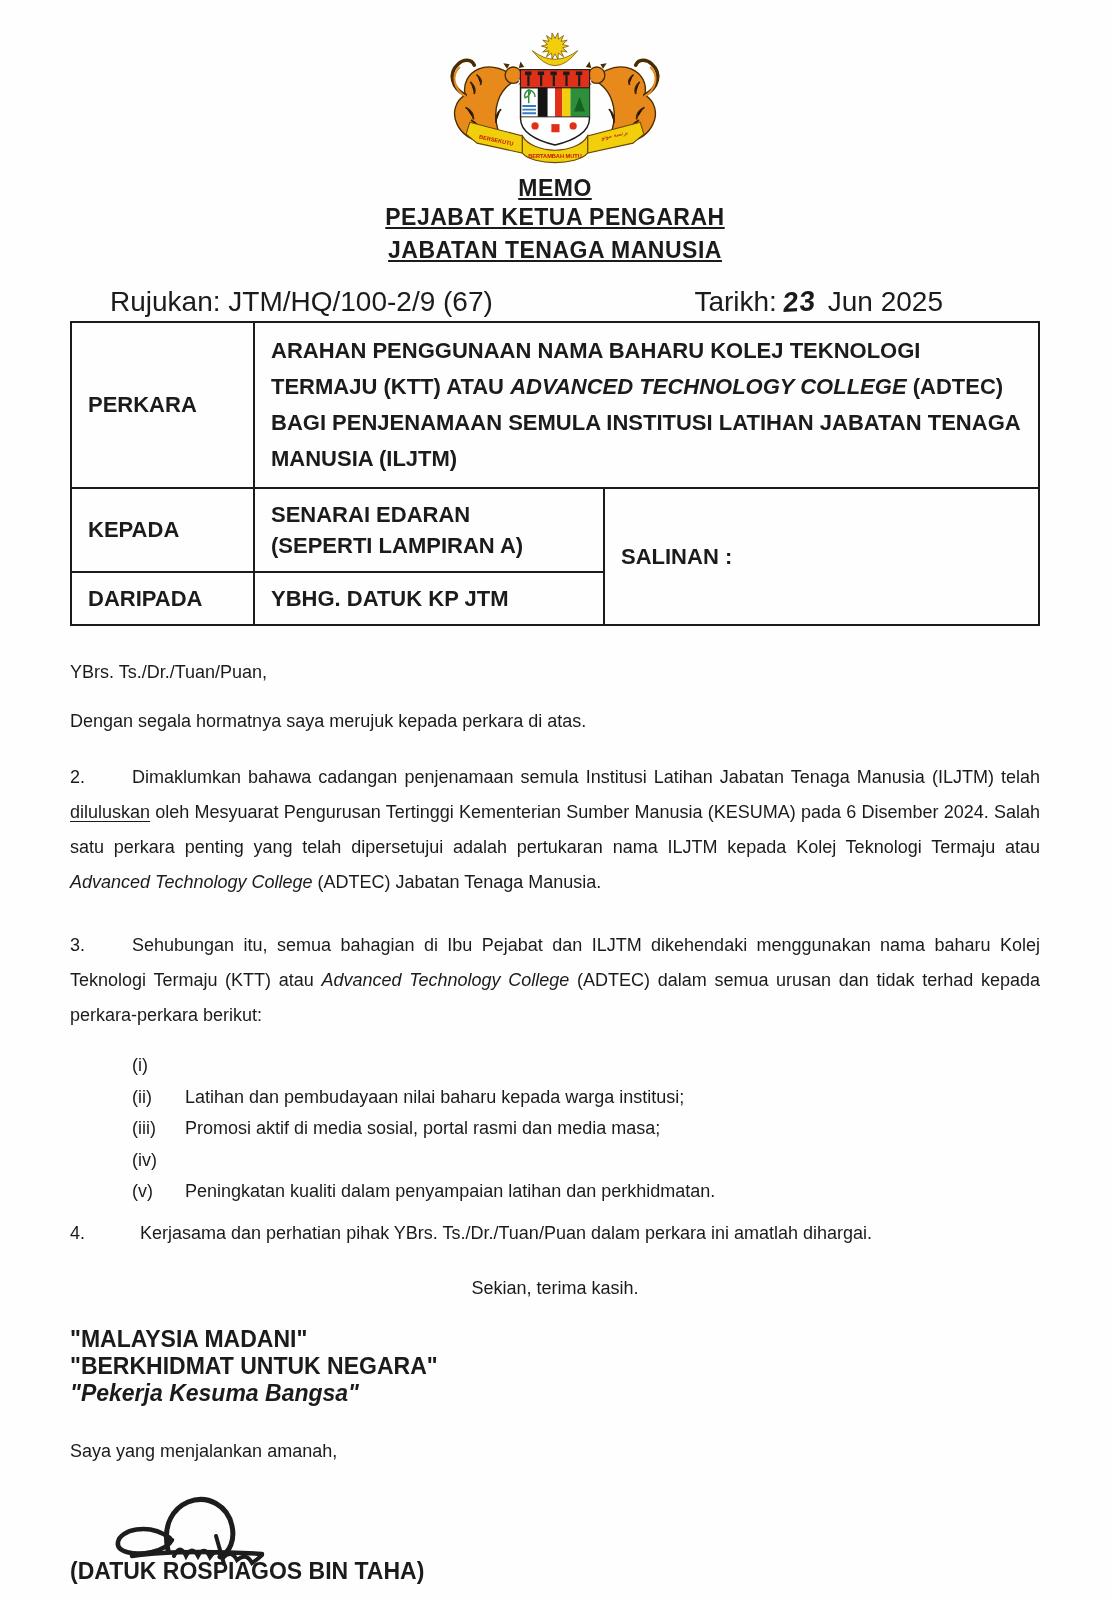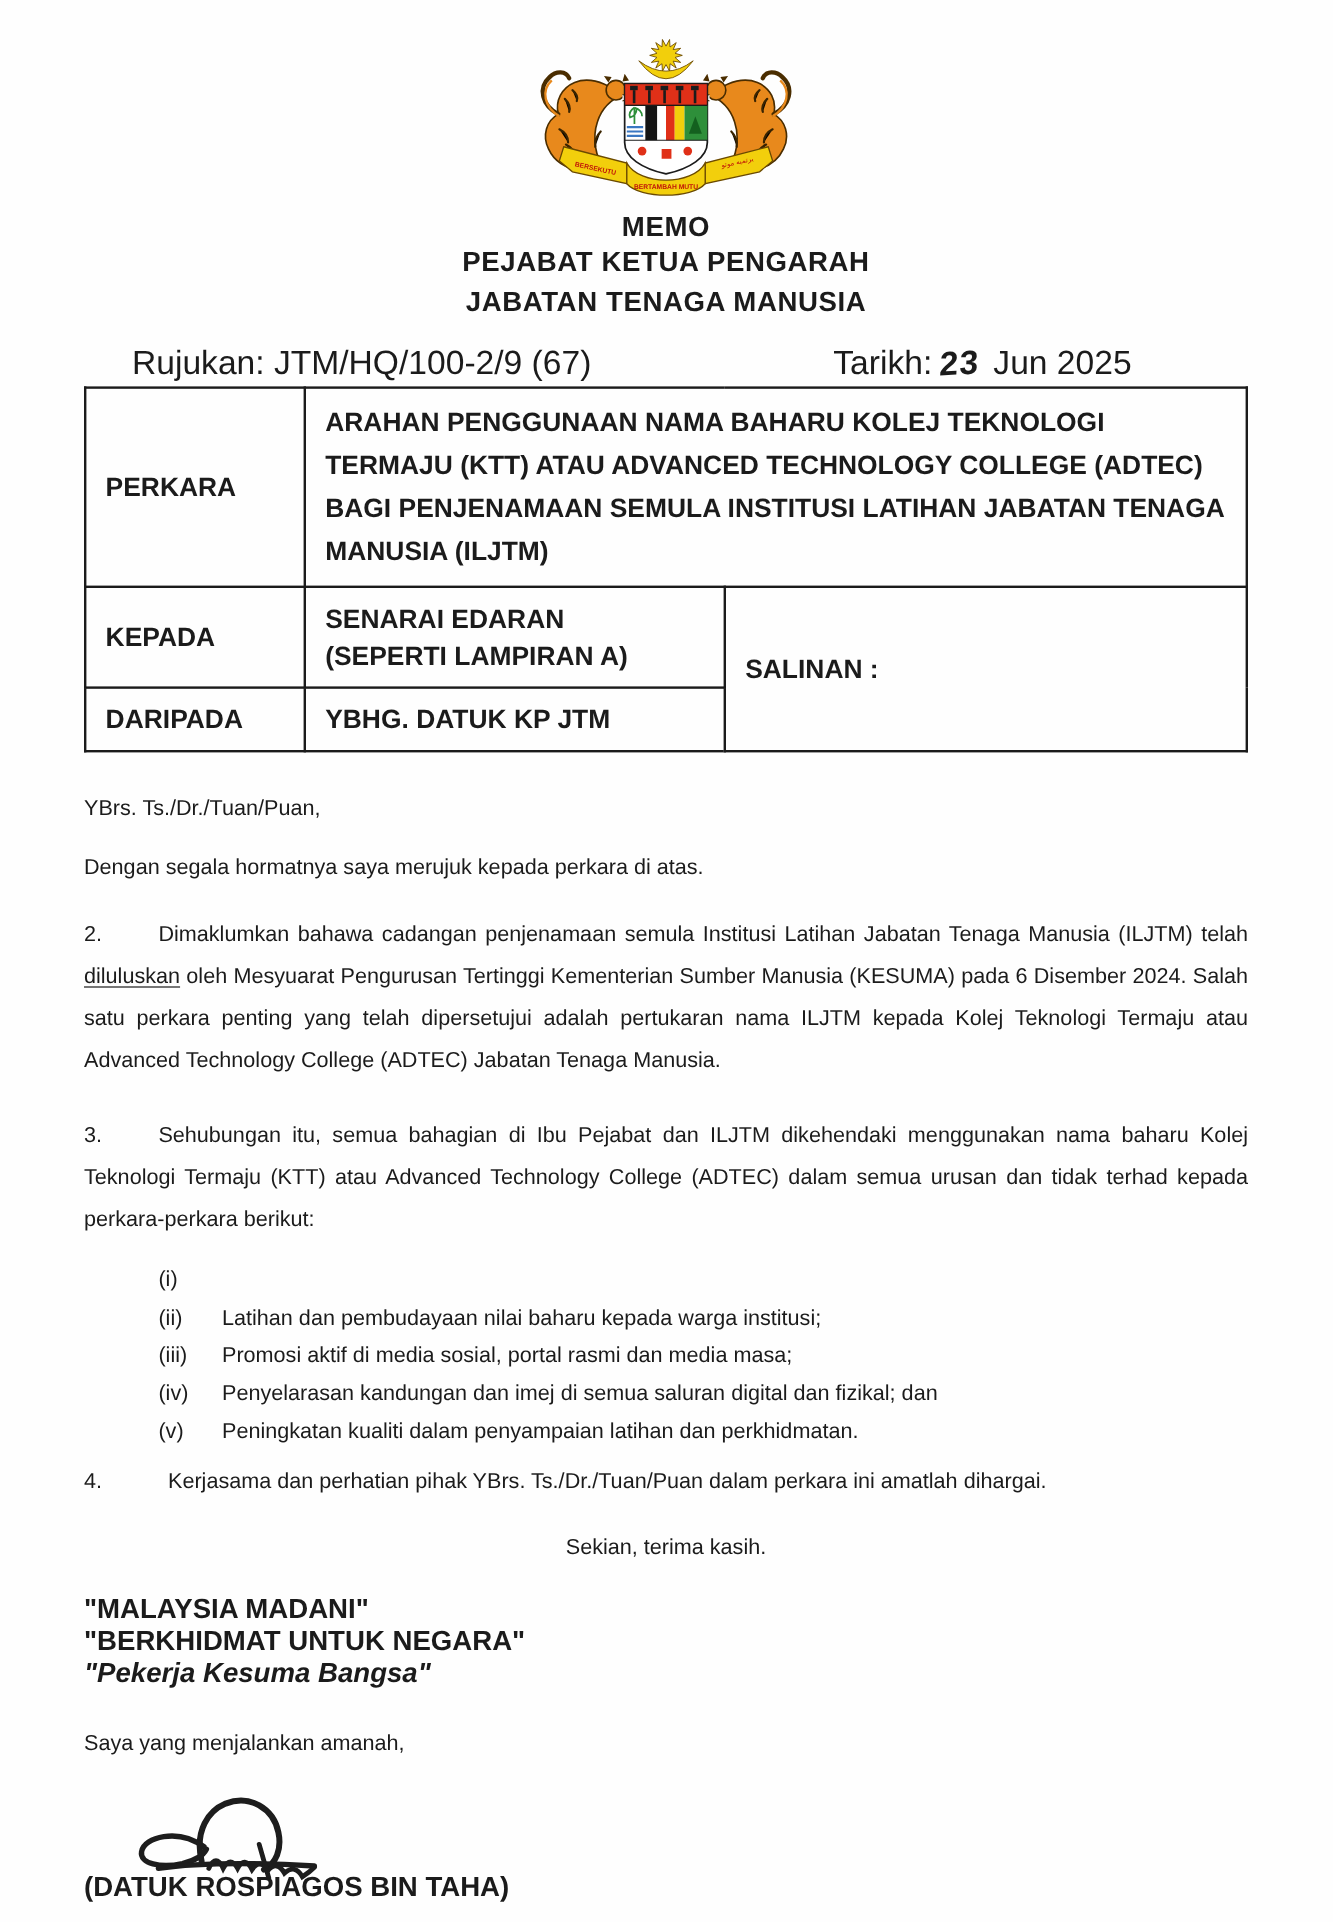--- a/index.html
+++ b/index.html
@@ -11,21 +11,21 @@
     background:#fefefe;
     color:#1b1b1b;
     font-family:"Liberation Sans", sans-serif;
     overflow:hidden;
   }
   .inner { padding:0 71px 0 70px; }
 
   
   .crest-wrap { text-align:center; padding-top:28px; }
   .crest-wrap svg { width:218px; height:136px; }
-  .hdr { text-align:center; font-weight:bold; font-size:23px; line-height:29px; letter-spacing:.5px; margin-top:6px; }
+  .hdr { text-align:center; font-weight:bold; font-size:23px; line-height:29px; letter-spacing:.5px; margin-top:6px;text-decoration:underline; }
 
   
   .refline { display:flex; margin-top:21px; font-size:28px;margin-left:40px; }
   .refline .ruj { flex:0 0 auto; }
   .refline .tarikh { margin-left:auto; margin-right:97px; white-space:nowrap; }
   .hand-day { display:inline-block; font-weight:bold; transform:rotate(-3deg) skewX(-6deg); letter-spacing:1px; margin:0 4px 0 6px; }
 
   
   table.memo { border-collapse:collapse; width:968px; margin-top:3px; table-layout:fixed; }
   table.memo th, table.memo td {
@@ -60,21 +60,21 @@
 
   .slogans { margin-top:20px; font-weight:bold; font-size:23px; line-height:27px; }
   .slogan-it { font-style:italic; }
 
   .signoff { margin-top:27px; }
 
   .sig-block { position:relative; height:100px; margin-top:3px; }
   .sig-block svg { position:absolute; left:42px; top:6px; width:250px; height:100px; }
   .signatory { font-weight:bold; font-size:23px; margin-top:-14px; position:relative; }
 
-  .it { }
+  .it { font-style:italic; }
 </style>
 </head>
 <body>
 
 <div class="page">
   <div class="inner">
 
     <div class="crest-wrap">
       <svg viewBox="0 0 240 150">
 
@@ -210,21 +210,20 @@
         <div class="list-item">
             <span class="ln">(ii)</span>
             <span>Latihan dan pembudayaan nilai baharu kepada warga institusi;</span>
           </div>
         <div class="list-item">
             <span class="ln">(iii)</span>
             <span>Promosi aktif di media sosial, portal rasmi dan media masa;</span>
           </div>
         <div class="list-item">
             <span class="ln">(iv)</span>
-            <span>Penyelarasan kandungan dan imej di semua saluran digital dan fizikal; dan</span>
           </div>
         <div class="list-item">
             <span class="ln">(v)</span>
             <span>Peningkatan kualiti dalam penyampaian latihan dan perkhidmatan.</span>
           </div>
       </div>
 
       <div class="para p4"><span class="p4num">4.</span><span>Kerjasama dan perhatian pihak YBrs. Ts./Dr./Tuan/Puan dalam perkara ini amatlah dihargai.</span></div>
 
       <div class="sekian">Sekian, terima kasih.</div>

